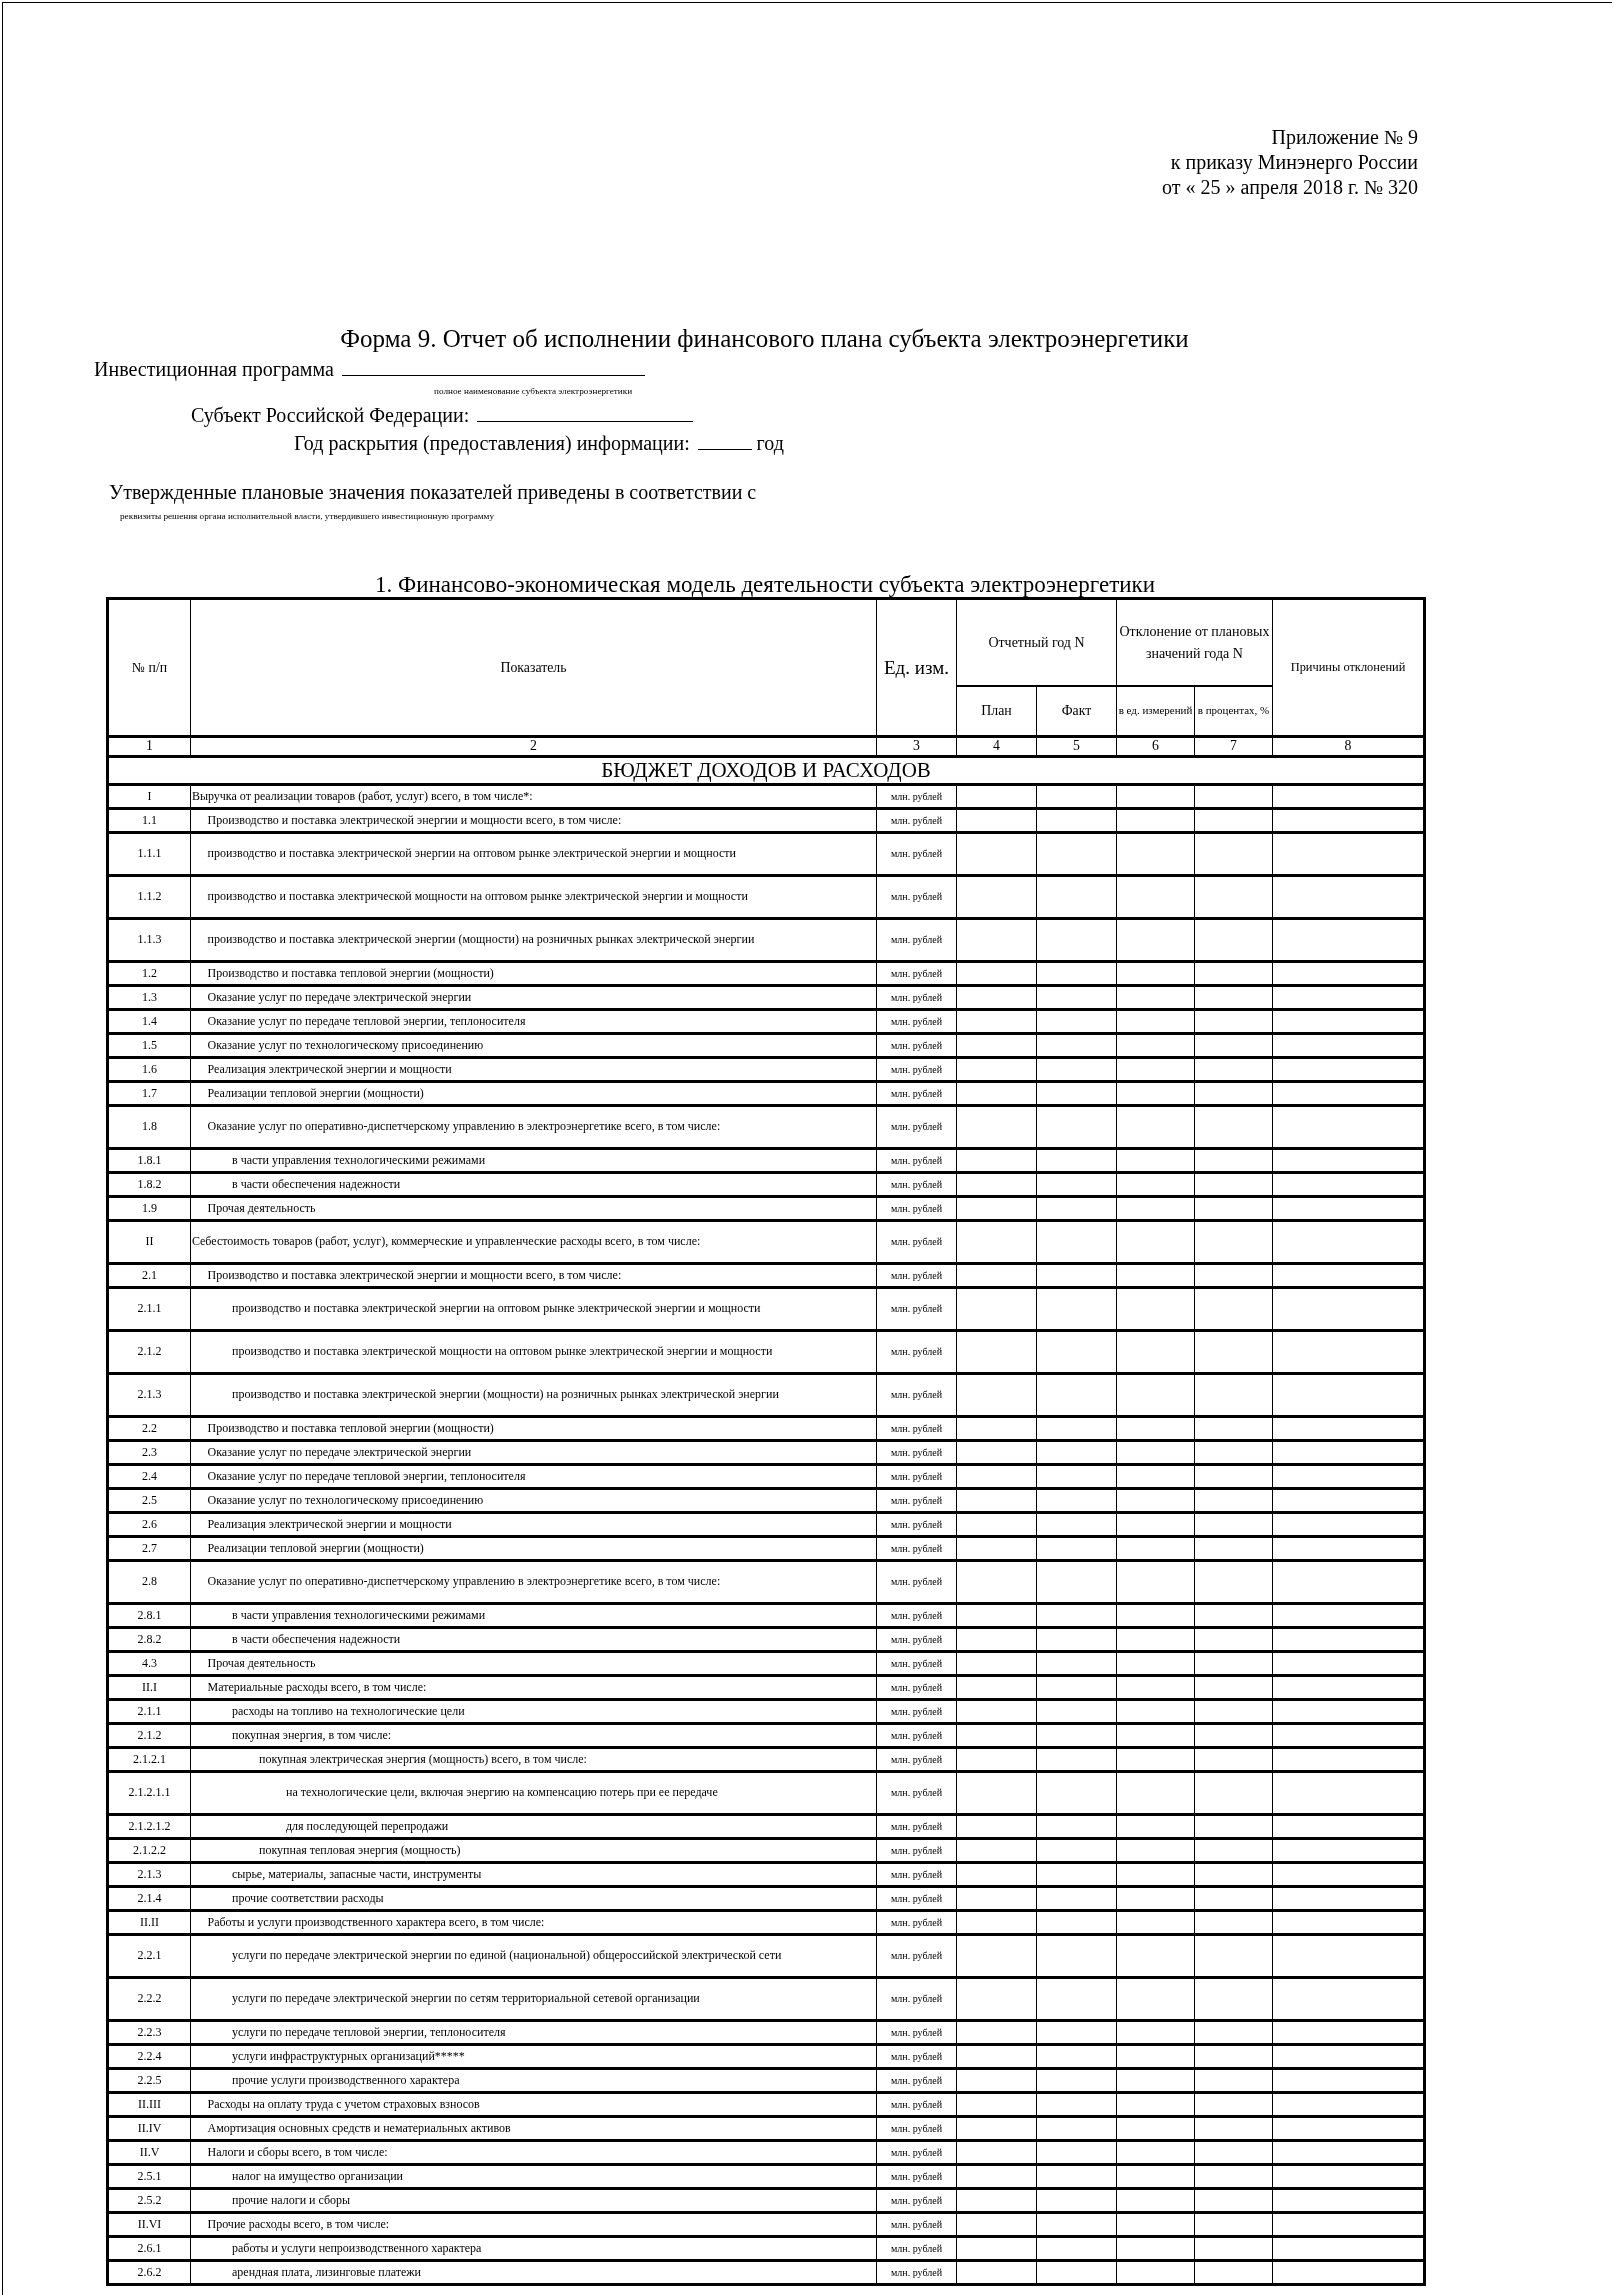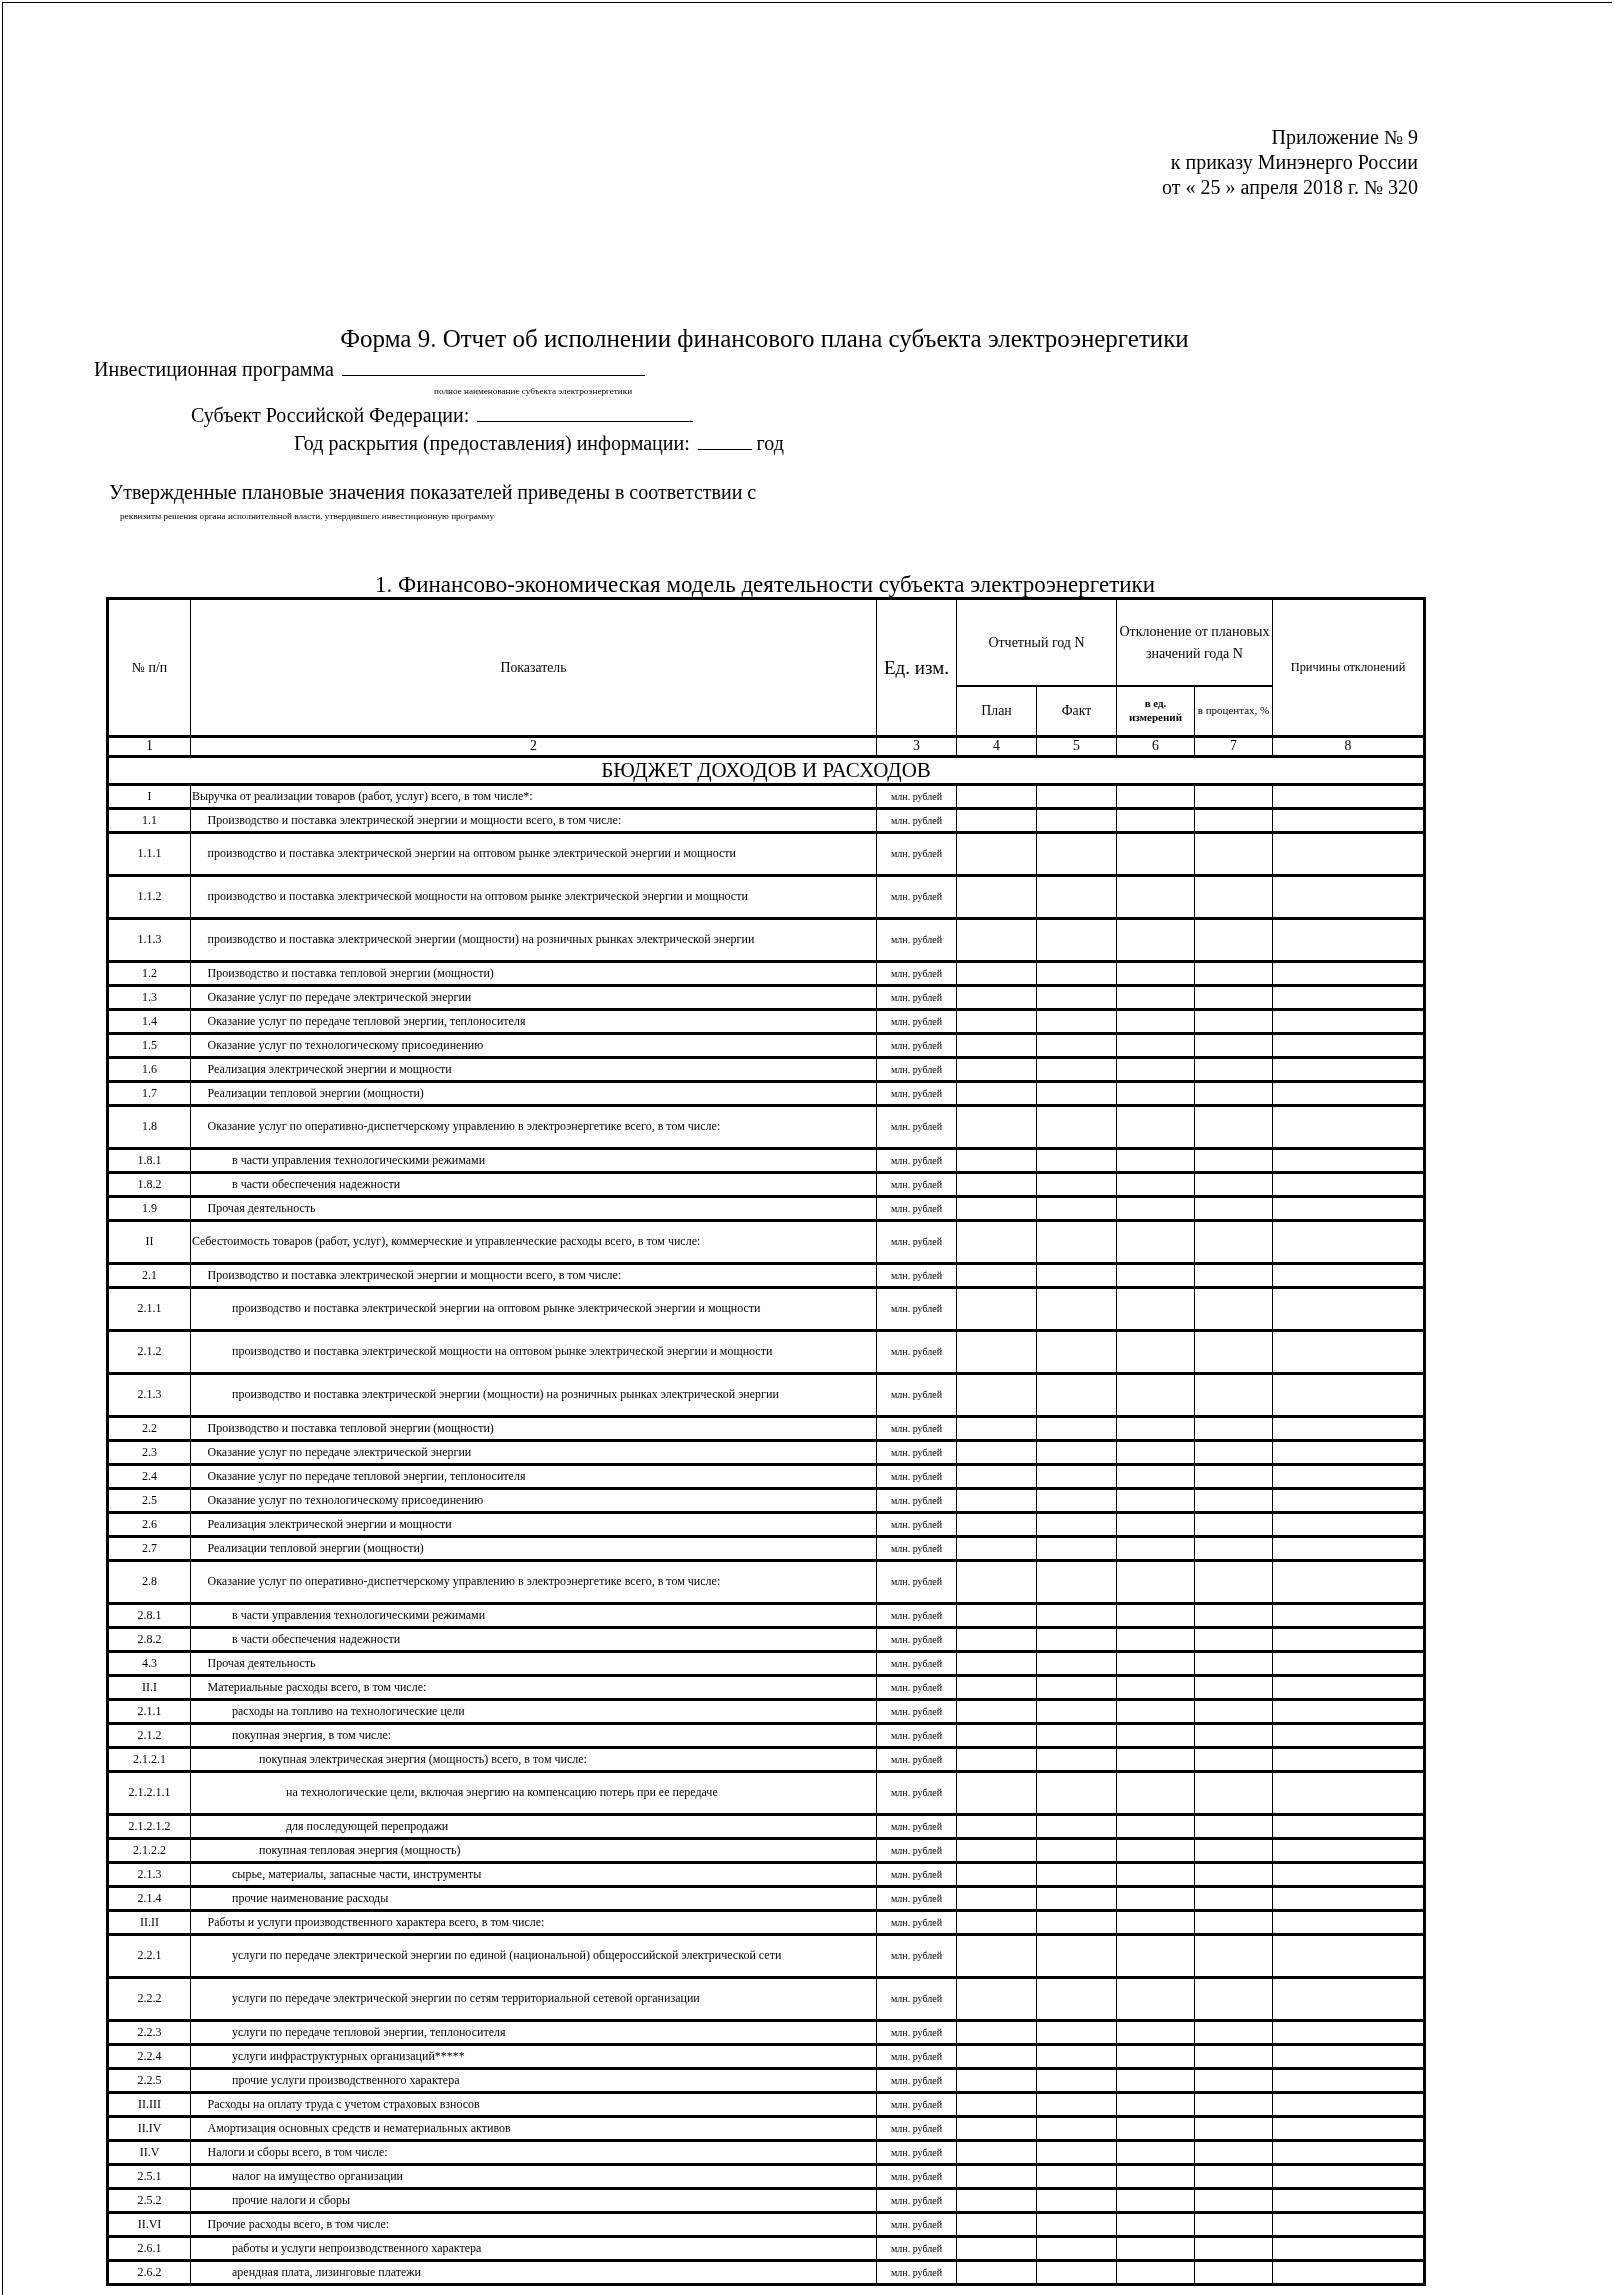--- a/index.html
+++ b/index.html
@@ -102,21 +102,21 @@
       <th rowspan="2" class="hdr" style="height:84px;">№ п/п</th>
       <th rowspan="2" class="hdr">Показатель</th>
       <th rowspan="2" class="hdr" style="font-size:19px;">Ед. изм.</th>
       <th colspan="2" class="hdr hdr-big" style="height:85px;">Отчетный год N</th>
       <th colspan="2" class="hdr hdr-big">Отклонение от плановых значений года N</th>
       <th rowspan="2" class="hdr" style="font-size:12.4px;">Причины отклонений</th>
     </tr>
     <tr>
       <th class="hdr" style="height:48px; border-top-width:2.8px;">План</th>
       <th class="hdr" style="border-top-width:2.8px;">Факт</th>
-      <th class="hdr hdr-small" style="border-top-width:2.8px;font-weight:bold;">в ед. измерений</th>
+      <th class="hdr hdr-small" style="border-top-width:2.8px;">в ед. измерений</th>
       <th class="hdr hdr-small" style="border-top-width:2.8px;">в процентах, %</th>
     </tr>
     <tr class="numrow" style="border-top:3.2px solid #000;">
       <td>1</td>
       <td>2</td>
       <td>3</td>
       <td>4</td>
       <td>5</td>
       <td>6</td>
       <td>7</td>
@@ -502,21 +502,21 @@
         <td class="name ind-2">сырье, материалы, запасные части, инструменты</td>
         <td class="unit">млн. рублей</td>
         <td class="empty"></td>
         <td class="empty"></td>
         <td class="empty"></td>
         <td class="empty"></td>
         <td class="empty"></td>
       </tr>
       <tr class="row-sep r1">
         <td class="num">2.1.4</td>
-        <td class="name ind-2">прочие наименование расходы</td>
+        <td class="name ind-2">прочие соответствии расходы</td>
         <td class="unit">млн. рублей</td>
         <td class="empty"></td>
         <td class="empty"></td>
         <td class="empty"></td>
         <td class="empty"></td>
         <td class="empty"></td>
       </tr>
       <tr class="row-sep r1">
         <td class="num">II.II</td>
         <td class="name ind-1">Работы и услуги производственного характера всего, в том числе:</td>

